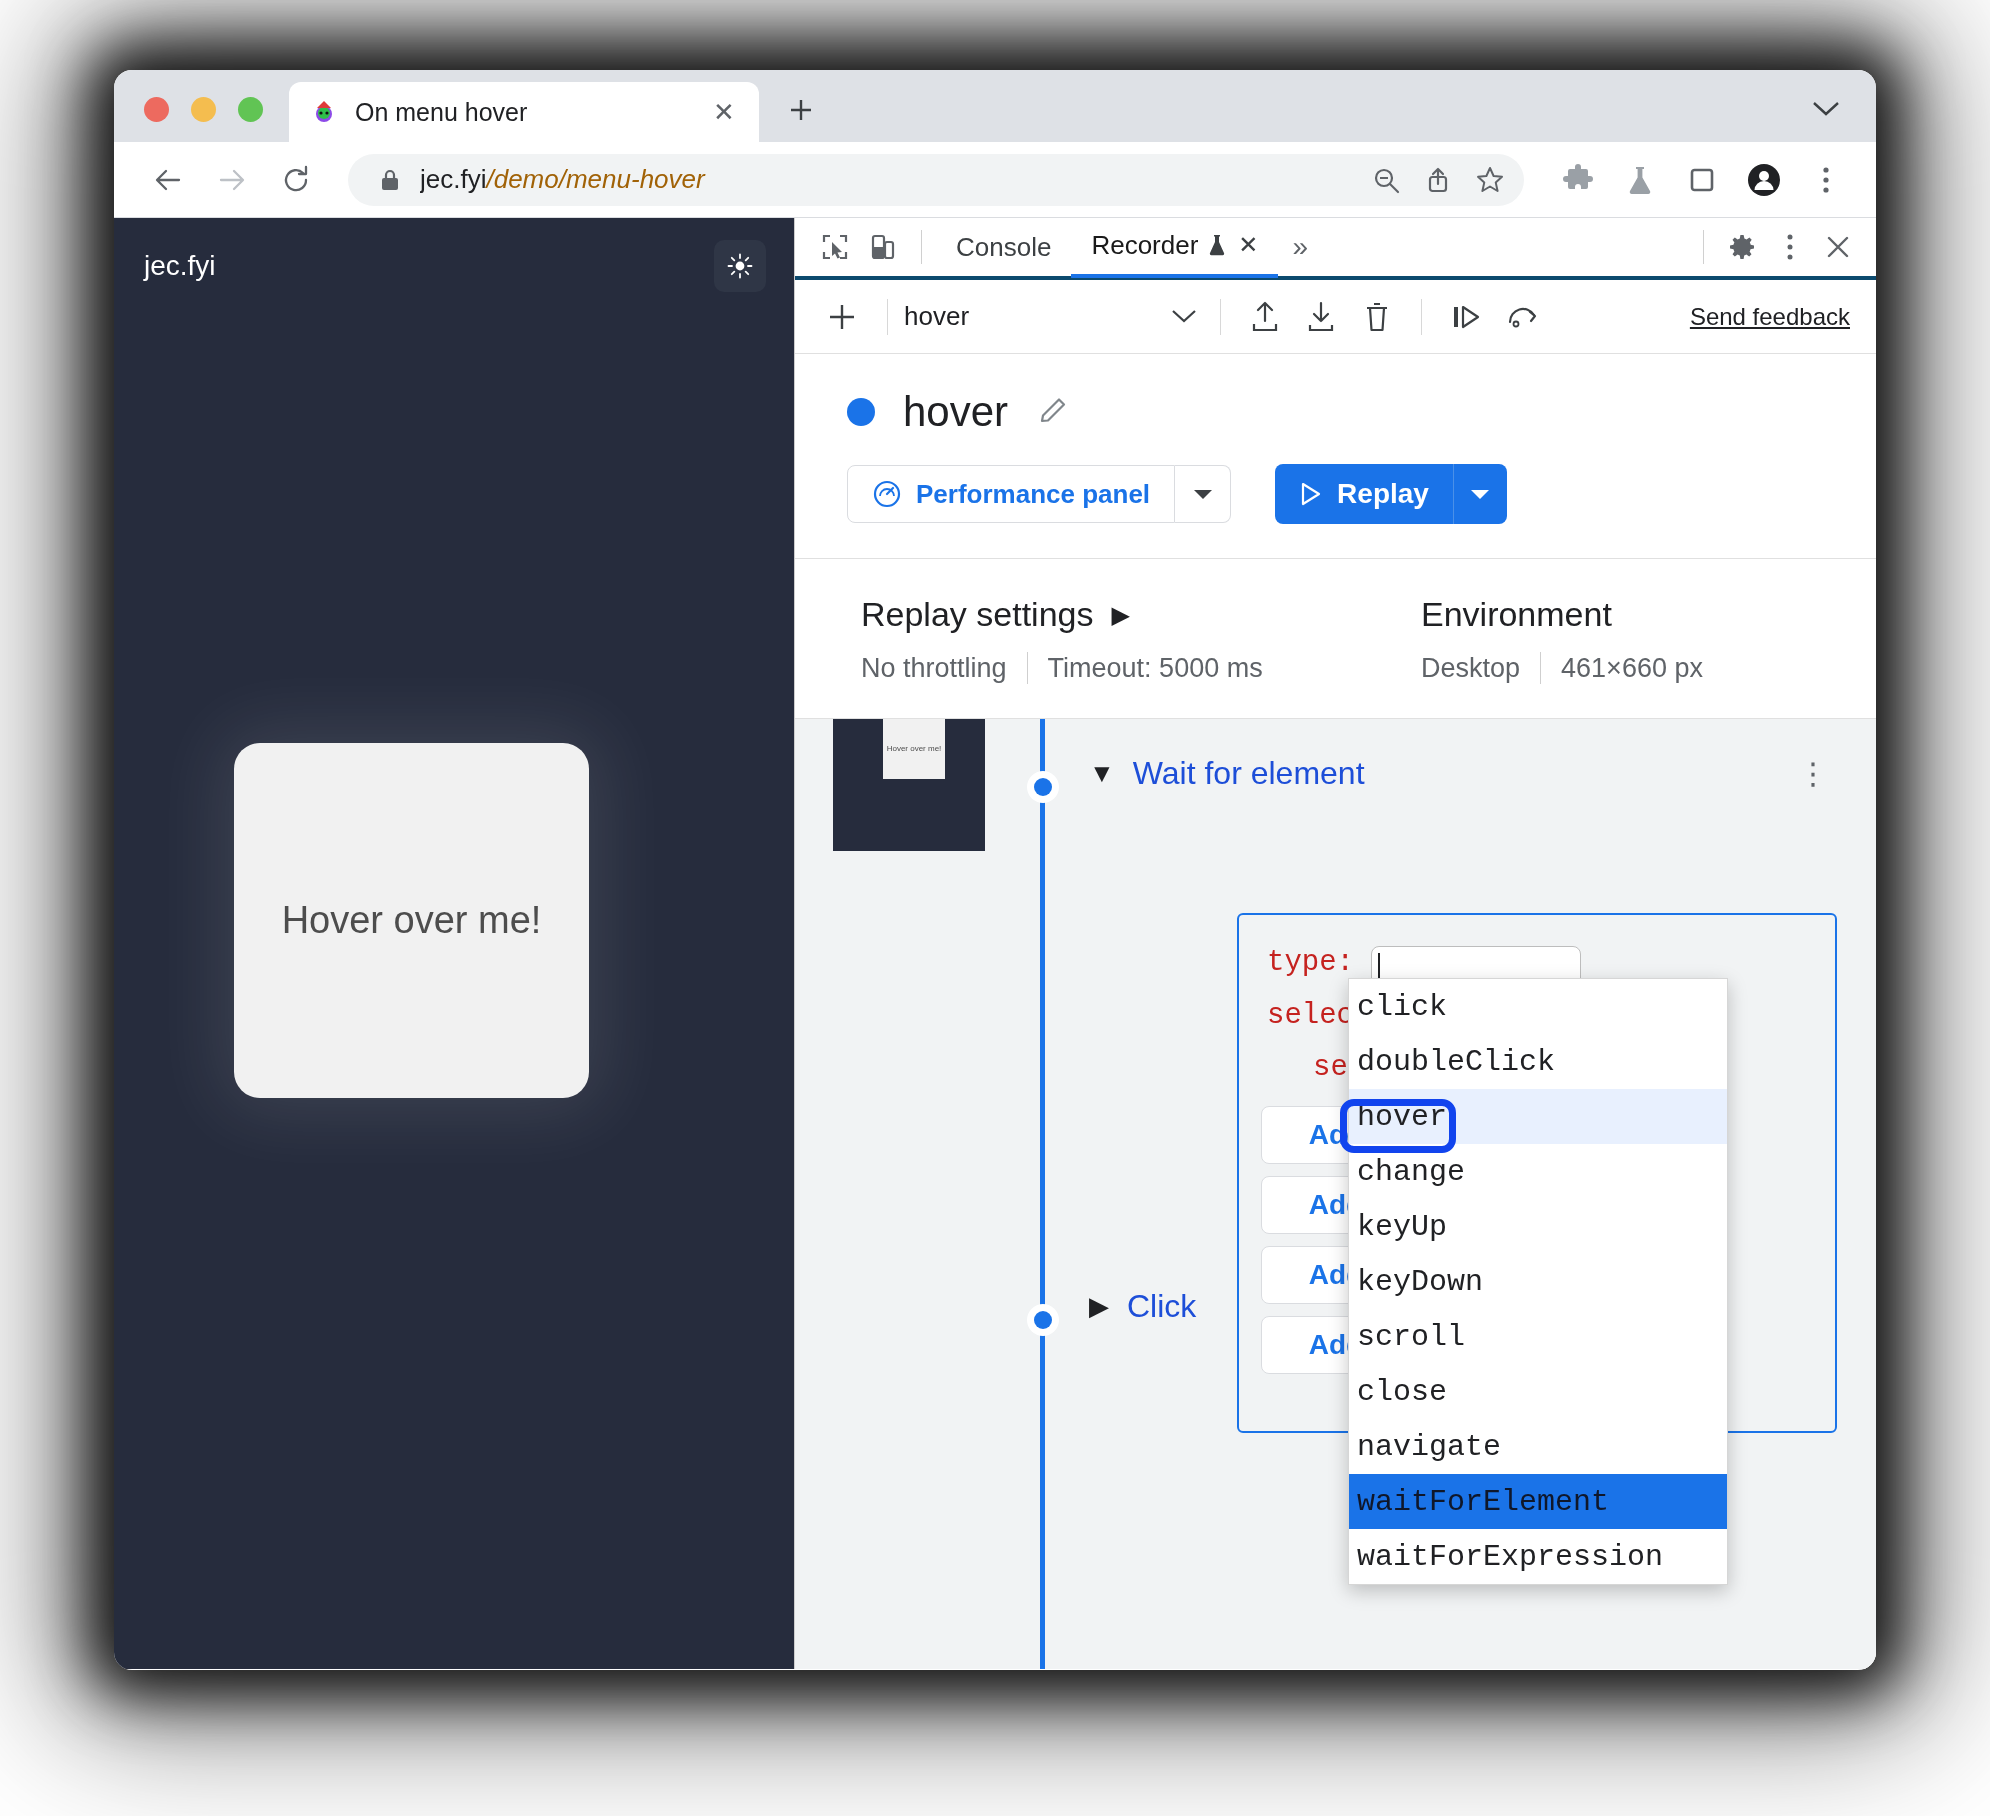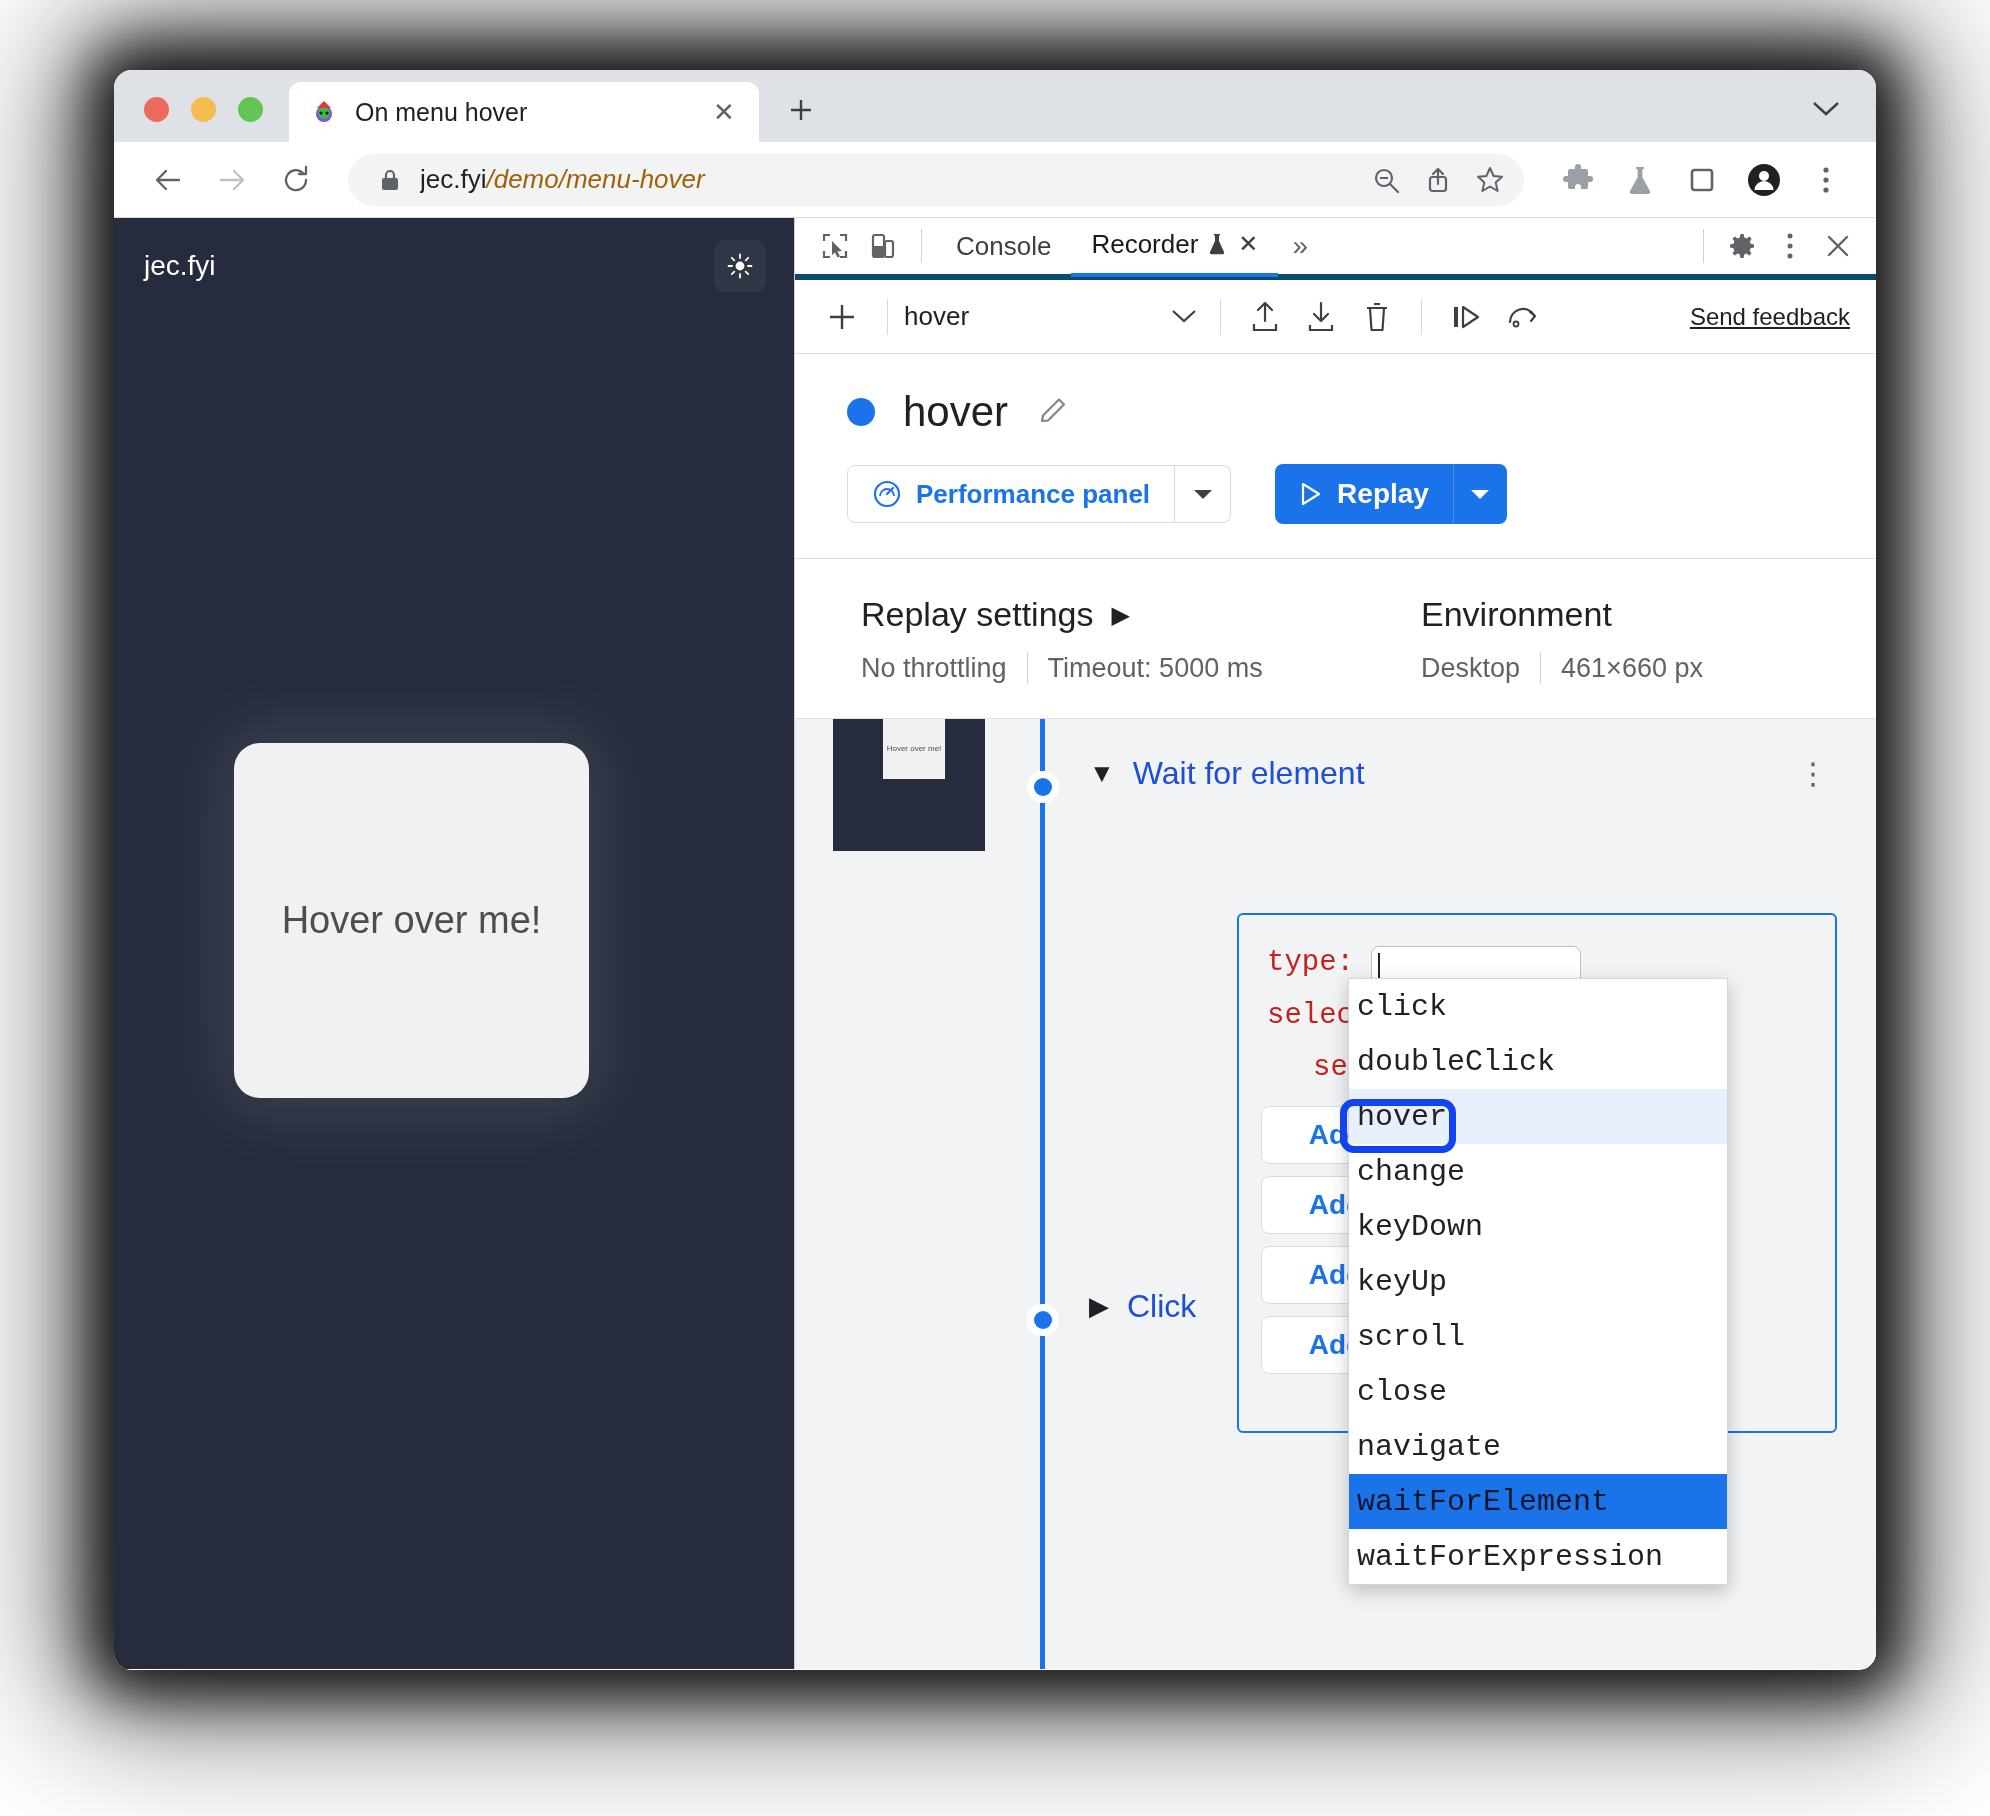--- a/index.html
+++ b/index.html
@@ -208,21 +208,21 @@
     position: relative;
     overflow: hidden;
   }
 
   .dt-tabbar {
     height: 62px;
     flex: 0 0 62px;
     display: flex;
     align-items: center;
     padding: 0 14px 0 16px;
-    border-bottom: 6px solid #0c4a6e;
+    border-bottom: 4px solid #0c4a6e;
     background: #ffffff;
     box-sizing: border-box;
   }
   .dt-icon-btn {
     width: 48px; height: 48px;
     display: flex; align-items: center; justify-content: center;
     color: #5f6368;
     flex: 0 0 48px;
   }
   .dt-sep {
@@ -848,22 +848,22 @@
     <div class="add-btn">Add</div>
     <div class="add-btn">Add</div>
     <div class="add-btn">Add</div>
   </div>
 
   <div class="ac-dropdown">
     <div class="ac-item">click</div>
     <div class="ac-item">doubleClick</div>
     <div class="ac-item hovered">hover</div>
     <div class="ac-item">change</div>
+    <div class="ac-item">keyUp</div>
     <div class="ac-item">keyDown</div>
-    <div class="ac-item">keyUp</div>
     <div class="ac-item">scroll</div>
     <div class="ac-item">close</div>
     <div class="ac-item">navigate</div>
     <div class="ac-item selected">waitForElement</div>
     <div class="ac-item">waitForExpression</div>
   </div>
 
   <div class="annot-ring"></div>
 </div>
 

